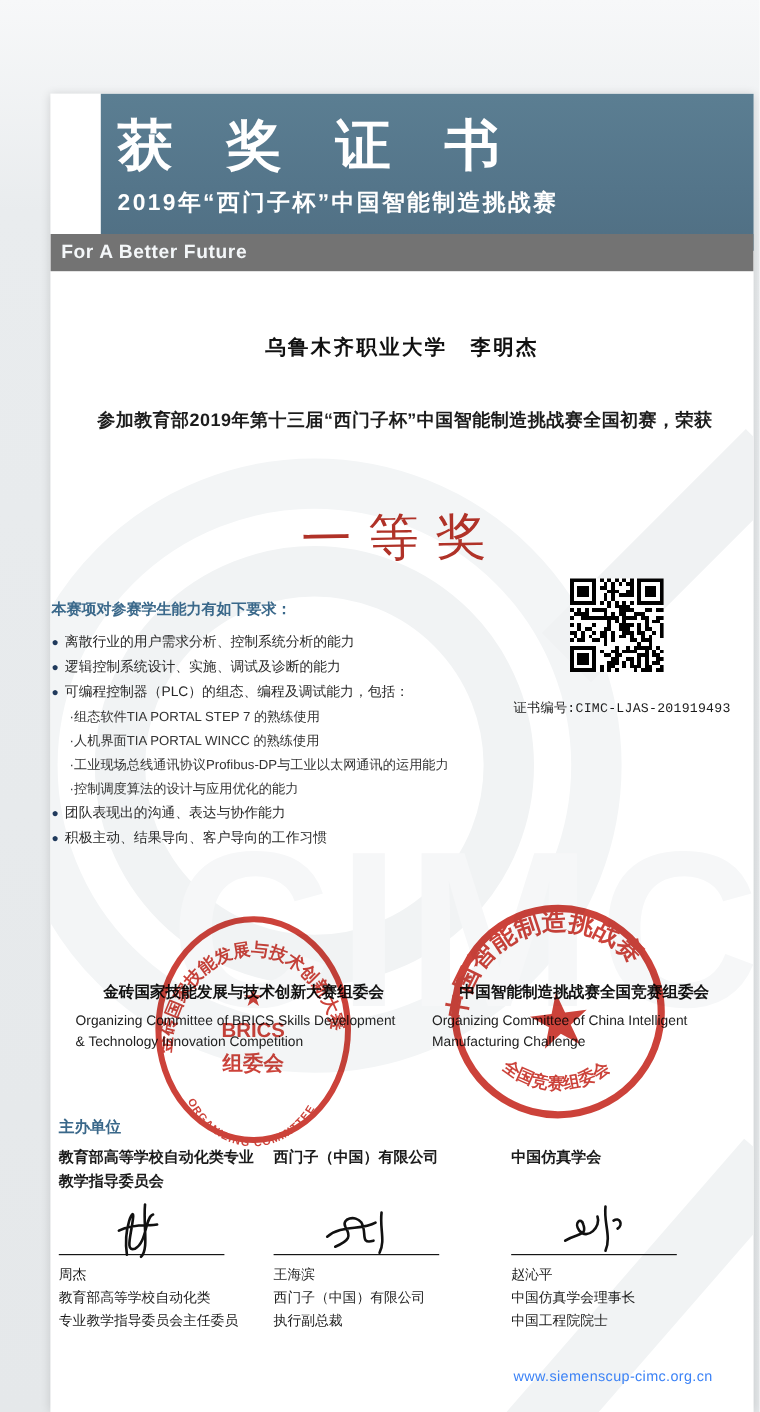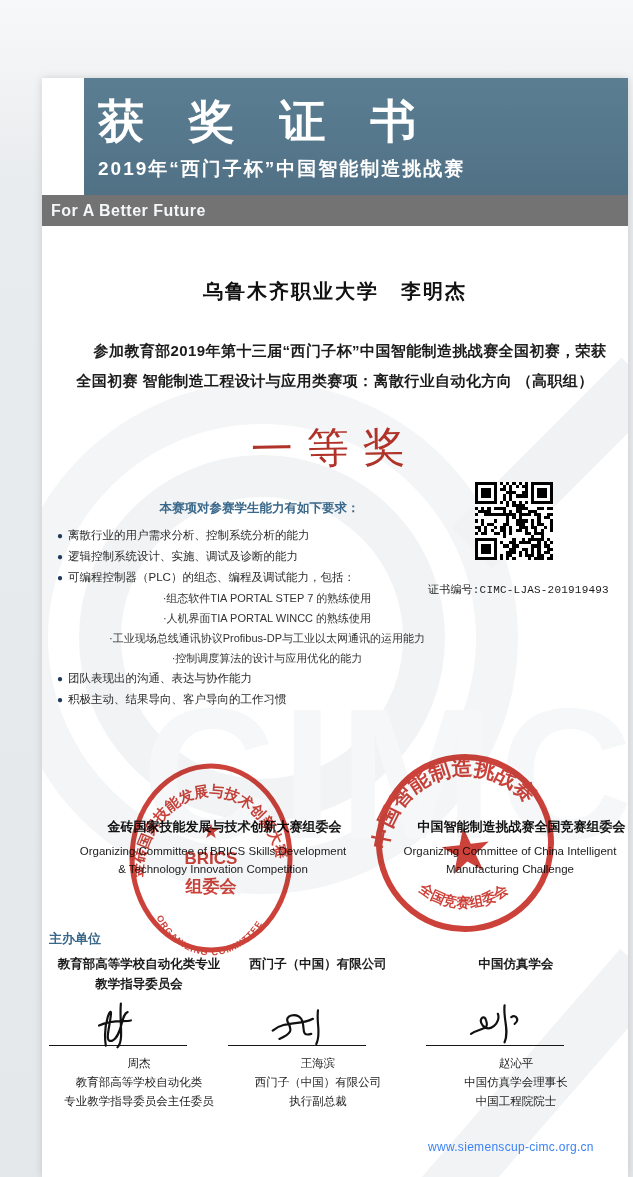--- a/index.html
+++ b/index.html
@@ -8,46 +8,46 @@
     font-family:"Liberation Sans", sans-serif;
     background:linear-gradient(180deg,#f7f8f9 0%,#e9ecee 15%,#e5e8ea 100%);
     position:relative; overflow:hidden; color:#222;
   }
   .sheet {
     position:absolute; left:42px; top:78px; width:586px; height:1099px;
     background:#ffffff; overflow:hidden;
     box-shadow:0 0 8px rgba(0,0,0,.14);
   }
   .wm { position:absolute; left:0; top:0; z-index:0; }
-  .layer { position:absolute; z-index:1;text-align:center; }
+  .layer { position:absolute; z-index:1; }
 
   
   .hdr {
     position:absolute; left:18px; top:0; width:100%; height:131px;
     background:linear-gradient(180deg,#5b7e92 0%,#54758a 60%,#506f83 100%);
     z-index:2; padding:14px 0 0 14px;margin-left:24px;
   }
   .hdr-title { color:#fff; font-size:46px; font-weight:bold; letter-spacing:16px; line-height:58px; }
   .hdr-sub   { color:#fff; font-size:19px; font-weight:bold; letter-spacing:2px; margin-top:6px; }
   .band {
     position:absolute; left:0; top:117px; width:100%; height:31px;
     background:#737373; z-index:2; display:flex; align-items:center; padding-left:9px;
   }
   .band span { color:#f4f7f9; font-size:16px; font-weight:bold; letter-spacing:.5px; }
 
   .recipient { left:0; top:200px; width:100%; text-align:center;
-    font-size:20px; font-weight:bold; letter-spacing:2px; color:#111; }
+    font-size:17px; font-weight:bold; letter-spacing:2px; color:#111; }
   .para { left:0; top:258px; width:100%; padding:0 9px; font-size:15px; font-weight:600;
     color:#1c1c1c; line-height:30px; letter-spacing:.4px; }
   .para-l1 { text-indent:2em; }
   .award { left:0; top:342px; width:100%; text-align:center;
     font-family:"DejaVu Serif", serif; font-size:42px; color:#b03228;
     letter-spacing:14px; transform:rotate(-1deg); }
 
-  .req { left:0; top:422px; width:420px; padding-left:15px; }
+  .req { left:0; top:422px; width:420px; padding-left:1px; }
   .req-head { color:#3a688a; font-size:12.5px; font-weight:bold; margin-bottom:8px; }
   .req-item { font-size:11.5px; color:#2a2a2a; line-height:20px; display:flex; align-items:baseline; }
   .req-item .dot { color:#203a5c; font-size:10px; margin-right:5px; }
   .req-sub { font-size:11px; color:#333; line-height:20px; padding-left:15px; }
 
   .qr { left:433px; top:404px; width:78px; height:78px; }
   .certno { left:386px; top:504px; font-family:"Liberation Mono", monospace;
     font-size:11px; color:#1a1a1a; letter-spacing:.2px; }
 
   .cap { width:300px; }
@@ -88,21 +88,20 @@
     <div class="hdr-title">获 奖 证 书</div>
     <div class="hdr-sub">2019年“西门子杯”中国智能制造挑战赛</div>
   </div>
   <div class="band">
     <span>For A Better Future</span>
   </div>
 
   <div class="layer recipient">乌鲁木齐职业大学　李明杰</div>
   <div class="layer para">
     <div class="para-l1">参加教育部2019年第十三届“西门子杯”中国智能制造挑战赛全国初赛，荣获</div>
-    <div>全国初赛 智能制造工程设计与应用类赛项：离散行业自动化方向 （高职组）</div>
   </div>
   <div class="layer award">一等奖</div>
 
   <div class="layer req">
     <div class="req-head">本赛项对参赛学生能力有如下要求：</div>
     <div class="req-item">
       <span class="dot">●</span>
       <span>离散行业的用户需求分析、控制系统分析的能力</span>
     </div>
     <div class="req-item">

